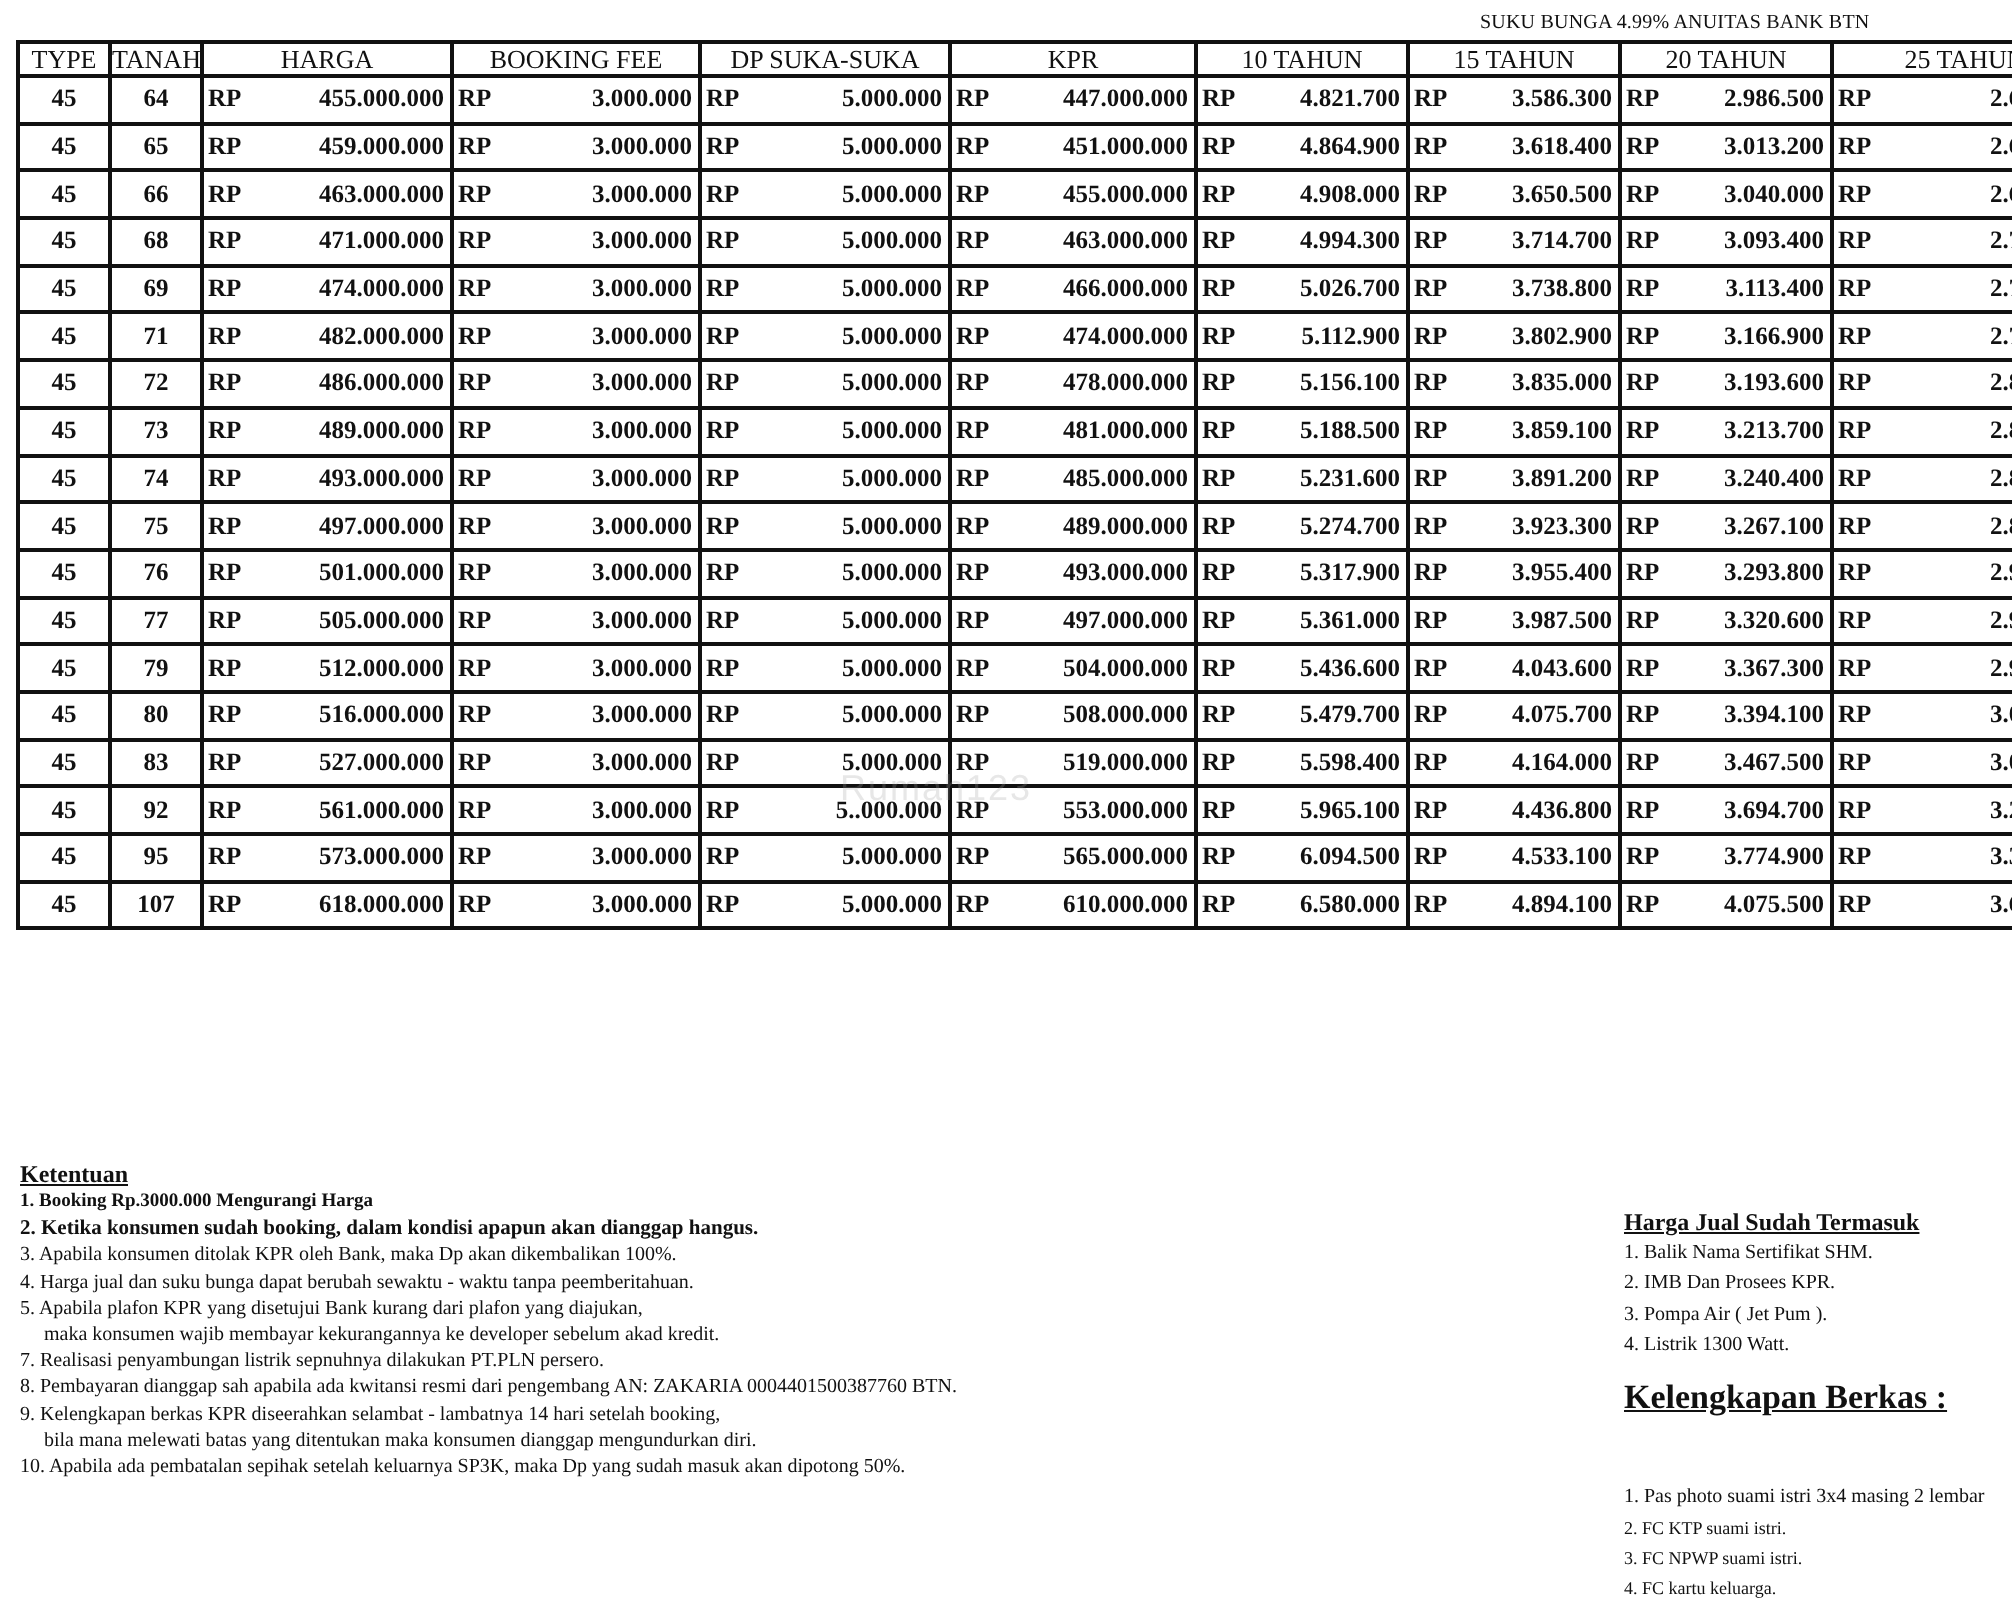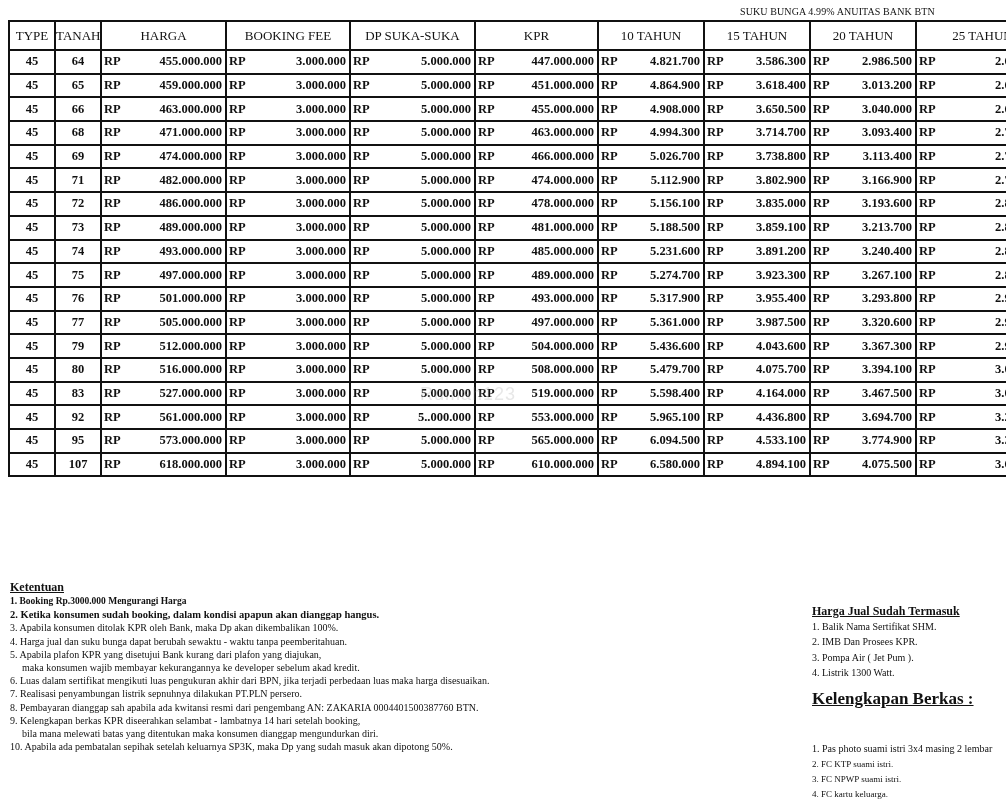--- a/index.html
+++ b/index.html
@@ -1,21 +1,21 @@
 <!DOCTYPE html>
 <html><head>
 <meta charset="utf-8">
 <style>
   html, body { margin:0; padding:0; background:#ffffff; }
   body { width:1006px; height:800px; overflow:hidden; position:relative;
          font-family:"Liberation Serif","DejaVu Serif",serif; color:#111; }
   .rate-note { position:absolute; left:704px; top:6px; font-size:10px; letter-spacing:0.1px; white-space:nowrap;margin-left:36px; }
   .price-table { position:absolute; left:8px; top:20px; border-collapse:collapse; table-layout:fixed; width:1040px; }
   .price-table th, .price-table td { border:2px solid #111; padding:0; height:23.7px; box-sizing:border-box; white-space:nowrap; }
-  .price-table th { font-weight:normal; font-size:13px; height:29px; text-align:center; line-height:15px; }
+  .price-table th { font-weight:normal; font-size:13px; height:17px; text-align:center; line-height:15px; }
   .price-table td { font-weight:bold; font-size:12.5px; }
   .c-num { text-align:center; }
   .money { display:flex; justify-content:space-between; align-items:center; padding:0 3px 0 2px; }
   .money .rp { font-weight:bold; }
   .notes { position:absolute; left:10px; top:580px; font-size:10px; line-height:13.2px; white-space:nowrap; }
   .notes h3, .side h3 { margin:0; font-size:12px; font-weight:bold; text-decoration:underline; line-height:15px; }
   .notes .b { font-weight:bold; }
   .notes .indent { padding-left:12px; }
   .side { position:absolute; left:812px; top:604px; font-size:10px; line-height:15.3px; white-space:nowrap; }
   .side .list2 { line-height:14.8px;margin-top:36px; }
@@ -998,21 +998,20 @@
 <div class="watermark">Rumah123</div>
 
 <div class="notes">
   <h3>Ketentuan</h3>
   <div class="b" style="font-size:9.5px">1. Booking Rp.3000.000 Mengurangi Harga</div>
   <div class="b" style="font-size:10.5px">2. Ketika konsumen sudah booking, dalam kondisi apapun akan dianggap hangus.</div>
   <div>3. Apabila konsumen ditolak KPR oleh Bank, maka Dp akan dikembalikan 100%.</div>
   <div>4. Harga jual dan suku bunga dapat berubah sewaktu - waktu tanpa peemberitahuan.</div>
   <div>5. Apabila plafon KPR yang disetujui Bank kurang dari plafon yang diajukan,</div>
   <div class="indent">maka konsumen wajib membayar kekurangannya ke developer sebelum akad kredit.</div>
-  <div>6. Luas dalam sertifikat mengikuti luas pengukuran akhir dari BPN, jika terjadi perbedaan luas maka harga disesuaikan.</div>
   <div>7. Realisasi penyambungan listrik sepnuhnya dilakukan PT.PLN persero.</div>
   <div>8. Pembayaran dianggap sah apabila ada kwitansi resmi dari pengembang AN: ZAKARIA 0004401500387760 BTN.</div>
   <div>9. Kelengkapan berkas KPR diseerahkan selambat - lambatnya 14 hari setelah booking,</div>
   <div class="indent">bila mana melewati batas yang ditentukan maka konsumen dianggap mengundurkan diri.</div>
   <div>10. Apabila ada pembatalan sepihak setelah keluarnya SP3K, maka Dp yang sudah masuk akan dipotong 50%.</div>
 </div>
 
 <div class="side">
   <h3>Harga Jual Sudah Termasuk</h3>
   <div>1. Balik Nama Sertifikat SHM.</div>

